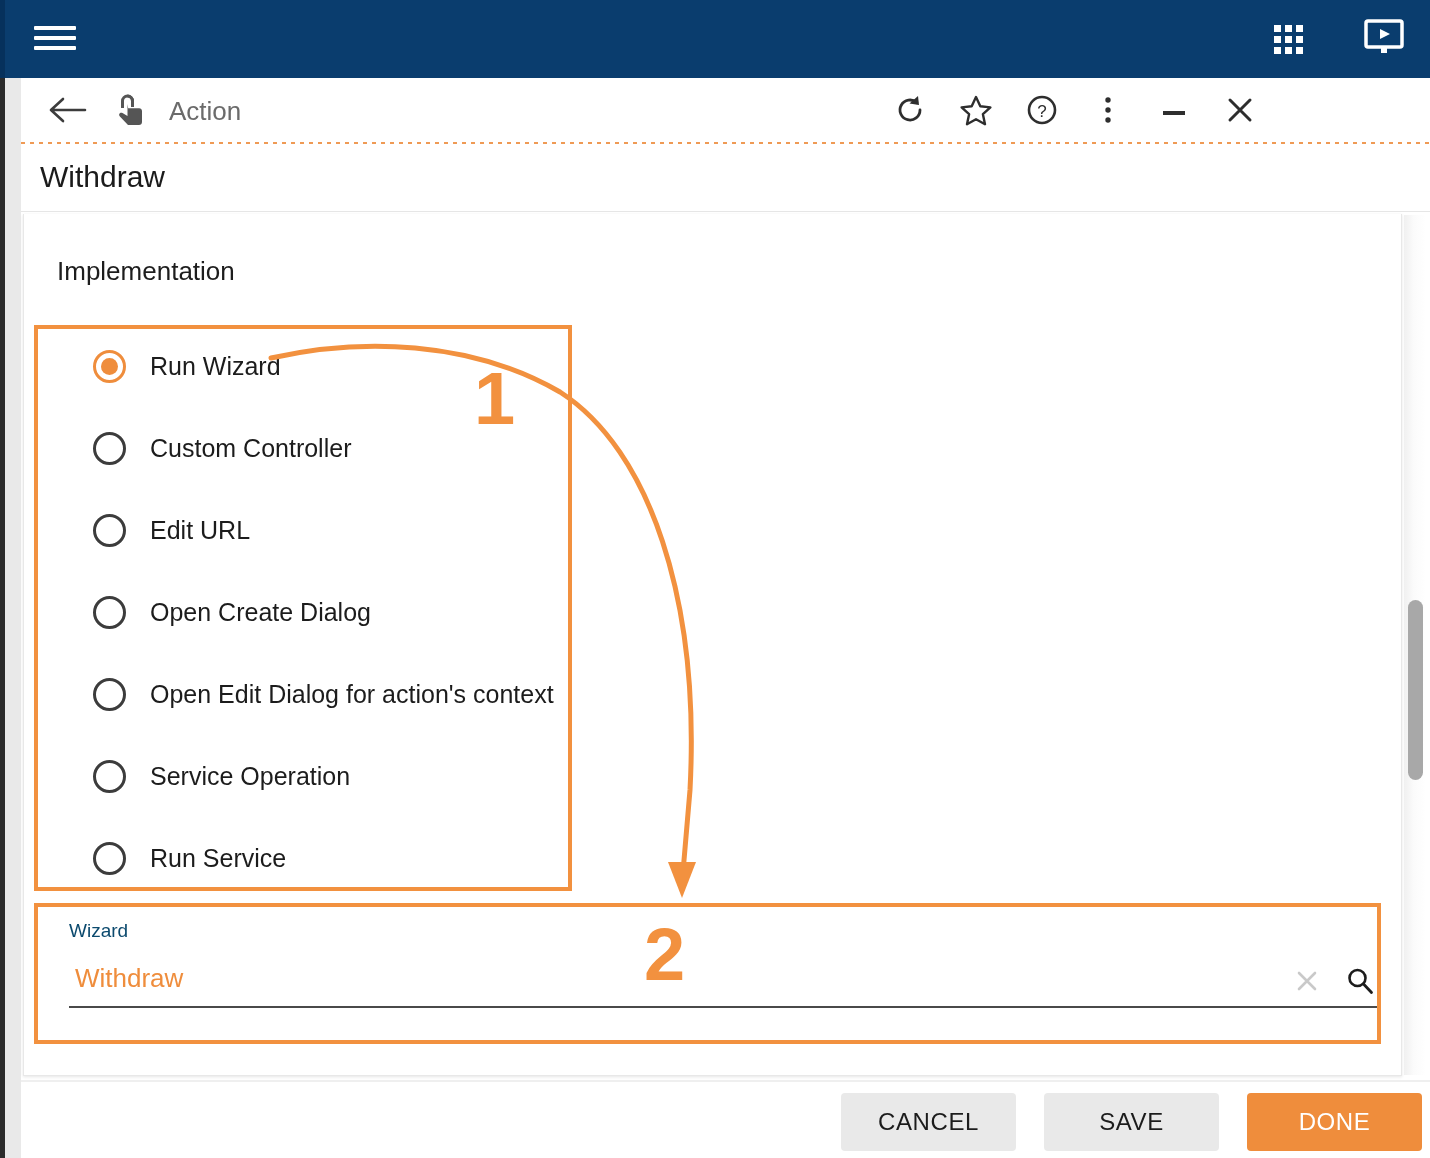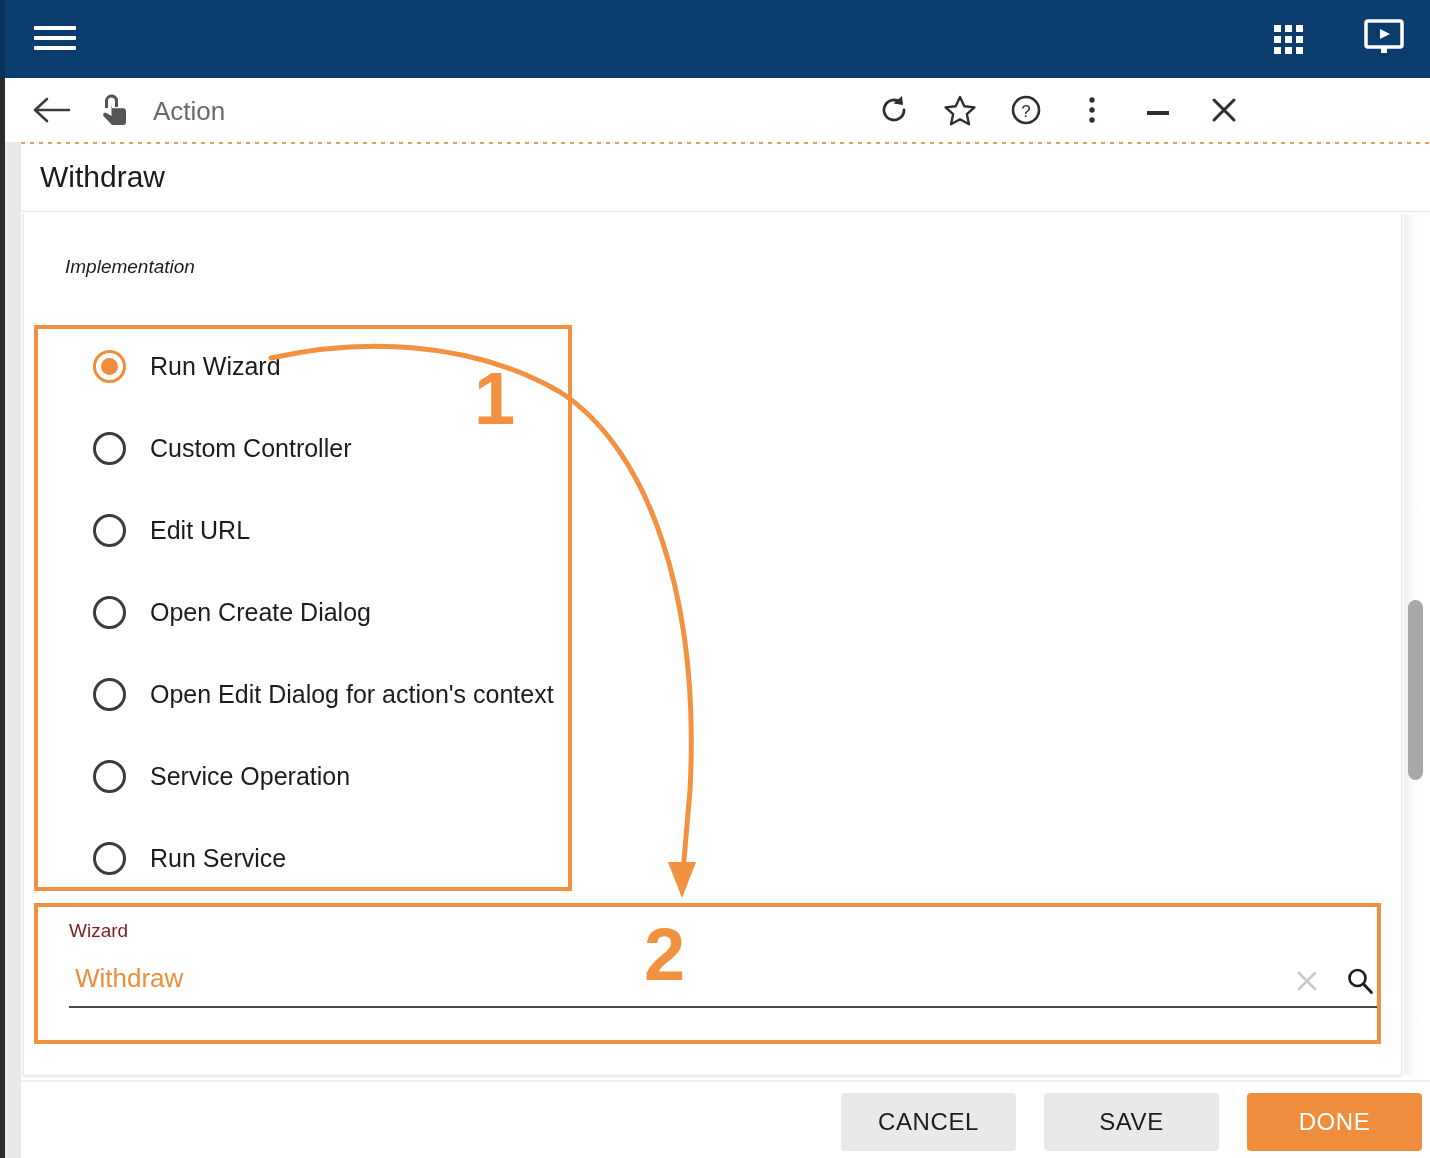--- a/index.html
+++ b/index.html
@@ -32,21 +32,21 @@
     position:absolute; left:1265px; top:22px; width:36px; height:34px;
     display:grid; grid-template-columns:repeat(3,7px); grid-template-rows:repeat(3,7px);
     gap:4px; align-content:center; justify-content:center; cursor:pointer;
   }
   .grid-icon i { display:block; width:7px; height:7px; background:#fff; }
 
   .screen-icon { position:absolute; left:1358px; top:18px; width:42px; height:40px; cursor:pointer; }
 
   
   .toolbar {
-    position:absolute; left:5px; top:78px; width:1247px; height:64px;
+    position:absolute; left:21px; top:78px; width:1247px; height:64px;
     background:#fff;
   }
   .tb-back { position:absolute; left:26px; top:16px; width:44px; height:32px; cursor:pointer; }
   .tb-touch { position:absolute; left:92px; top:14px; width:36px; height:38px; }
   .tb-title {
     position:absolute; left:148px; top:14px; height:38px; line-height:38px;
     font-size:26px; color:#6b6b6b; white-space:nowrap;
   }
   .tb-right { position:absolute; right:8px; top:12px; display:flex; align-items:center; gap:26px; }
   .tb-btn { width:40px; height:40px; display:flex; align-items:center; justify-content:center; cursor:pointer; }
@@ -66,40 +66,40 @@
     position:absolute; left:19px; top:16px; font-size:30px; color:#1b1b1b; font-weight:400;
   }
 
   
   .card {
     position:absolute; left:23px; top:214px; width:1379px; height:862px;
     background:#fff; border:1px solid #e8e8e8; border-top:none;
     box-shadow:0 1px 3px rgba(0,0,0,.10);
   }
   .section-title {
-    position:absolute; left:41px; top:42px; font-size:19px; color:#1d1d1d;font-style:italic;
+    position:absolute; left:33px; top:42px; font-size:26px; color:#1d1d1d;
   }
 
   
   .radio-list { position:absolute; left:11px; top:111px; width:540px;padding-left:28px; }
   .radio-row { display:flex; align-items:center; height:82px; padding-left:30px; cursor:pointer; }
   .radio {
     width:33px; height:33px; border-radius:50%; border:3px solid #3c3c3c;
     flex:0 0 auto; display:flex; align-items:center; justify-content:center;
     background:#fff;
   }
   .radio.checked { border-color:#ef8d3c; }
   .radio.checked::after {
     content:""; display:block; width:17px; height:17px; border-radius:50%; background:#ef8d3c;
   }
   .radio-label { margin-left:24px; font-size:25px; color:#1c1c1c; white-space:nowrap; }
 
   
   .wizard-block { position:absolute; left:45px; top:706px; width:1310px; }
-  .wizard-label { font-size:19px; color:#7f1d1d; }
+  .wizard-label { font-size:19px; color:#0c4a6e; }
   .wizard-inputrow {
     position:relative; margin-top:14px; height:52px;
     border-bottom:2px solid #4a4a4a; display:flex; align-items:center;
   }
   .wizard-value {
     font-size:26px; color:#ef8d3c; border:none; outline:none; background:transparent;
     flex:1; font-family:"Liberation Sans", sans-serif; padding:0 0 6px 6px;
   }
   .wz-icons { position:absolute; right:4px; bottom:10px; display:flex; align-items:center; gap:24px; }
   .wz-icon { cursor:pointer; display:flex; align-items:center; justify-content:center; }

